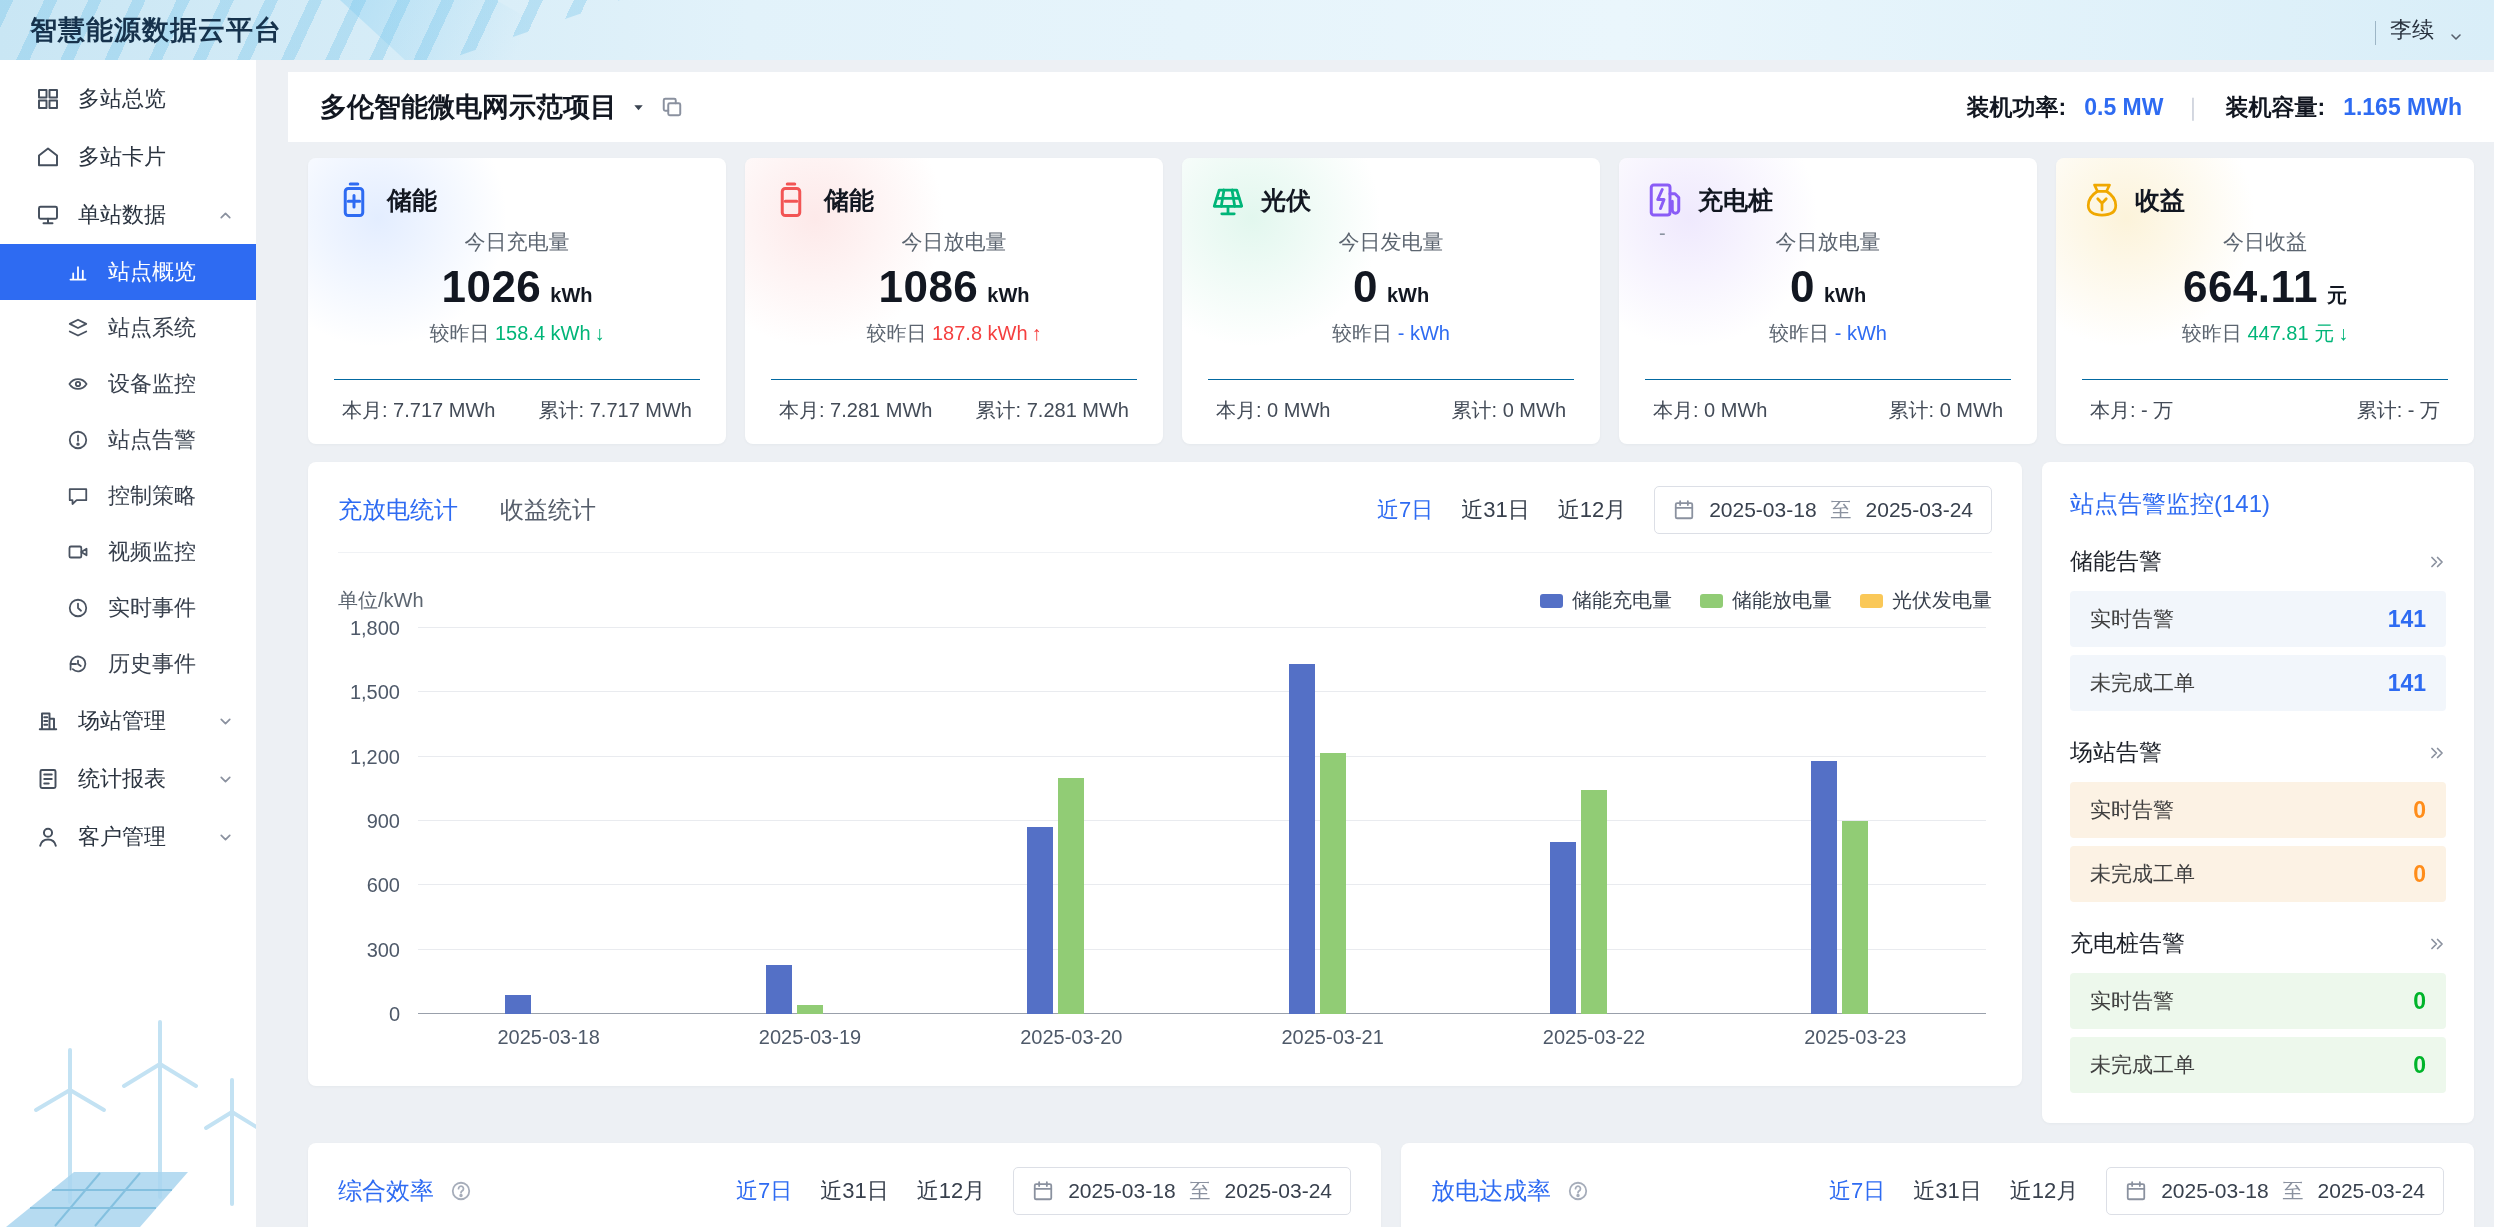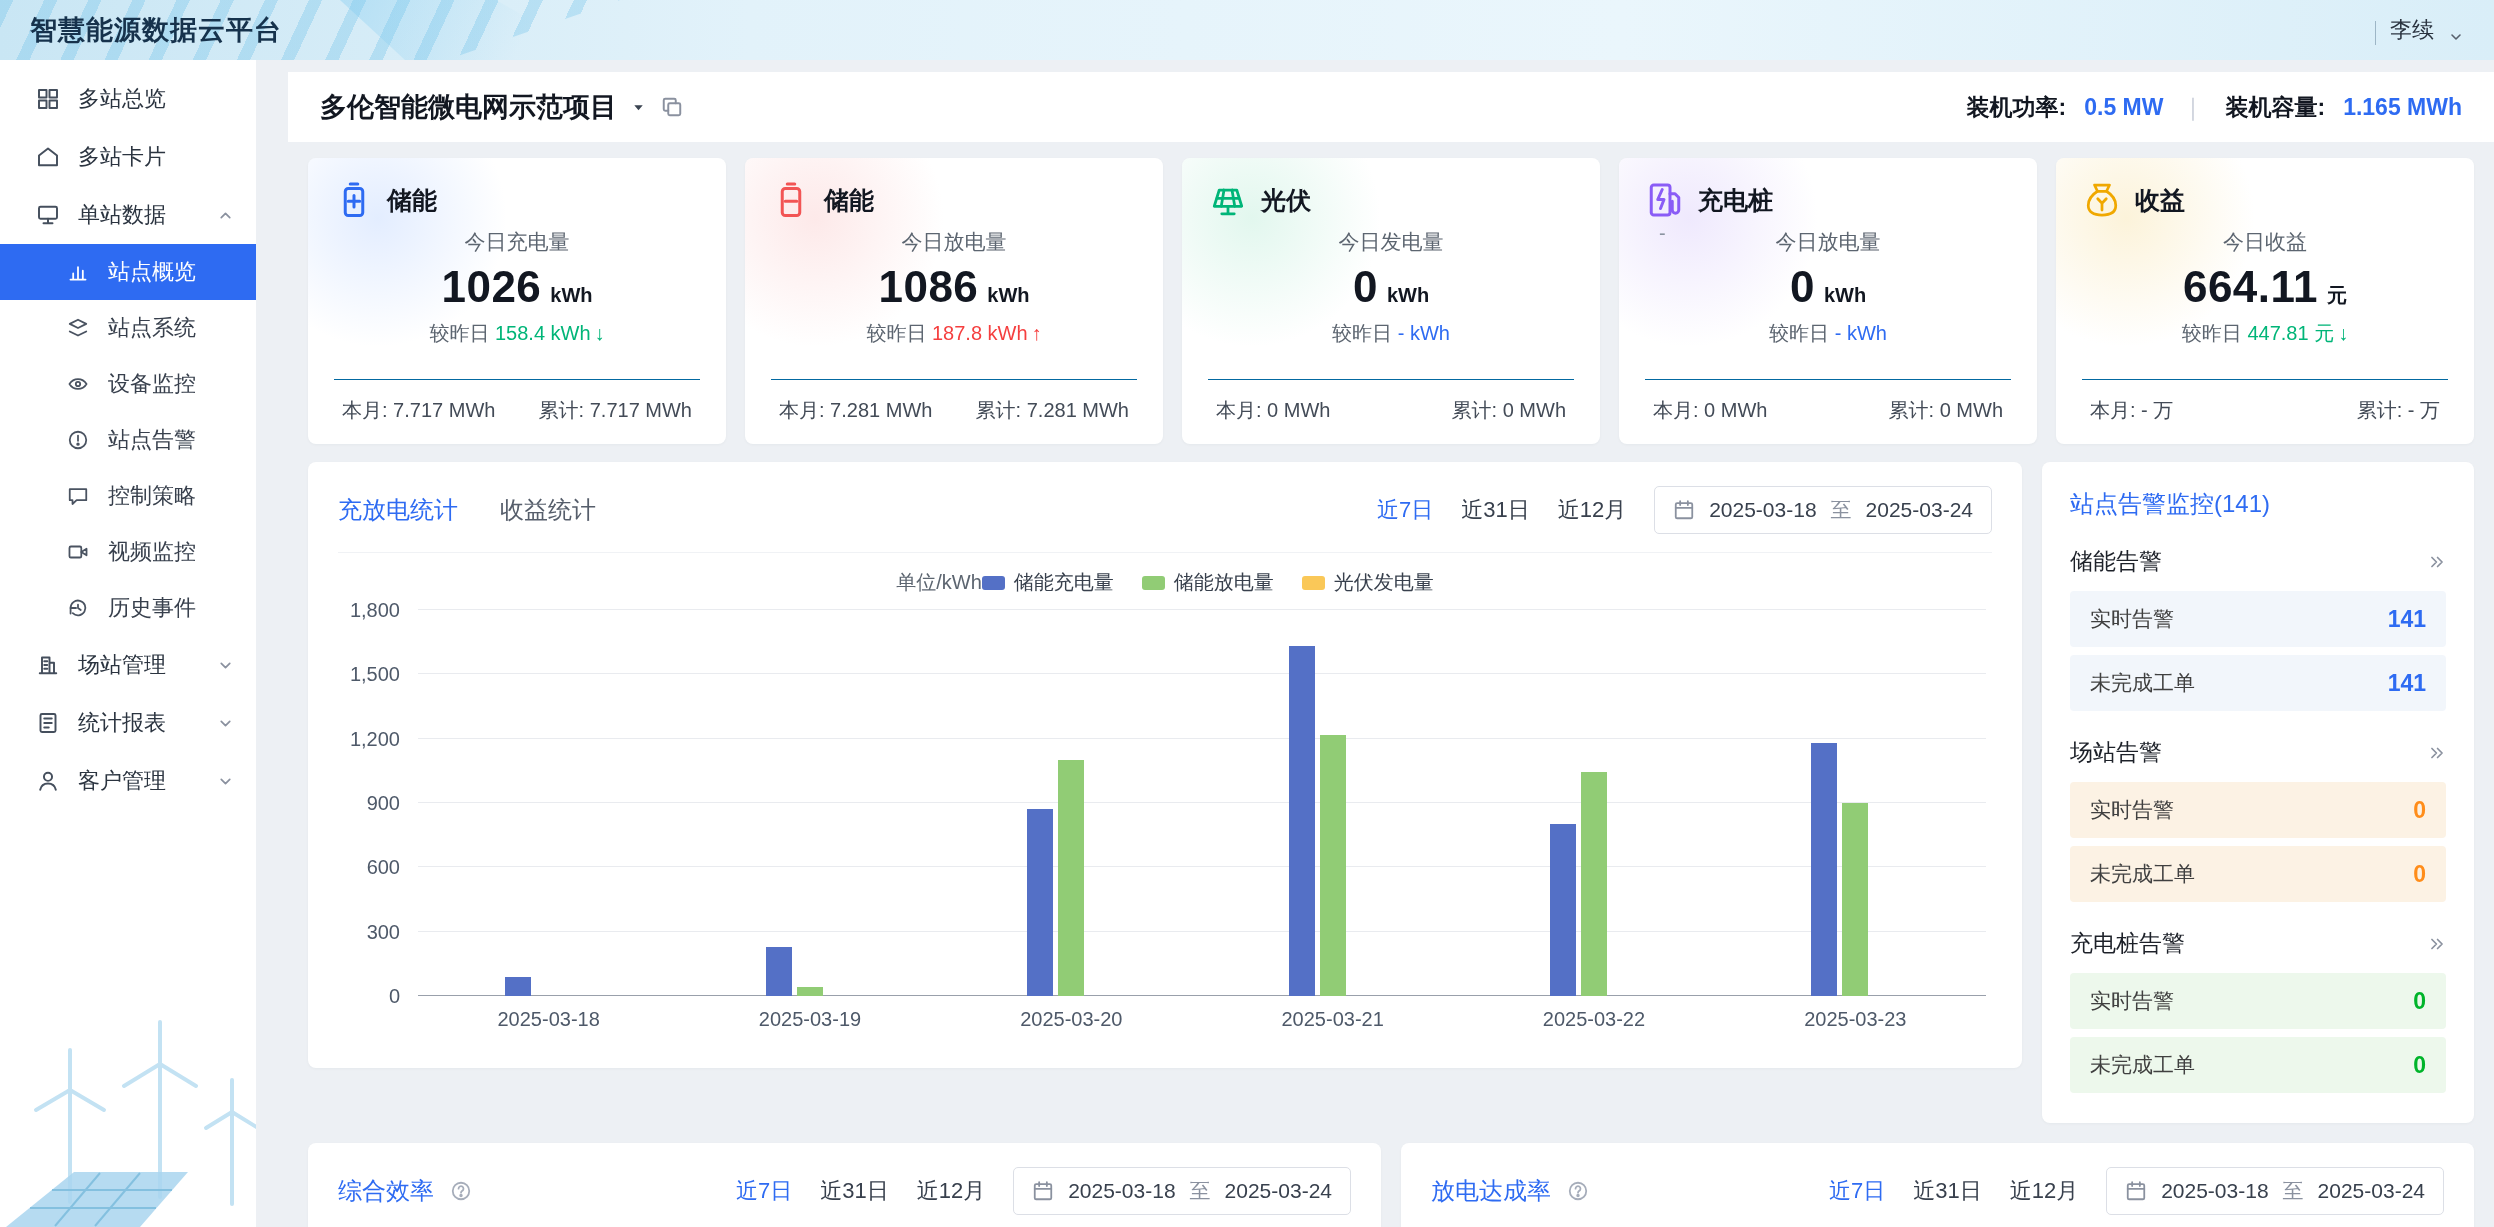--- a/index.html
+++ b/index.html
@@ -66,21 +66,21 @@
   .tab.active{color:var(--primary,#2e6bf2);font-weight:500}
   .q-icon{color:#a6adba;font-size:22px;display:inline-flex;margin-left:-26px;cursor:pointer}
   .controls{display:flex;align-items:center;gap:28px}
   .chips{display:flex;align-items:center;gap:28px}
   .chip{font-size:22px;color:#38404d;cursor:pointer}
   .chip.active{color:var(--primary,#2e6bf2)}
   .date-range{display:flex;align-items:center;gap:14px;border:1px solid #dcdfe6;border-radius:5px;height:48px;padding:0 18px;background:#fff;font-size:21px;color:#38404d;cursor:pointer}
   .date-range .cal{color:#8a919f;font-size:22px;display:inline-flex}
   .date-range .sep{color:#8a919f}
 
-  .chart-meta{display:flex;align-items:center;justify-content:center;margin-top:16px}
+  .chart-meta{display:flex;align-items:center;justify-content:space-between;margin-top:34px}
   .y-unit{font-size:20px;color:#5c6570}
   .legend{display:flex;align-items:center;gap:28px}
   .legend-item{display:flex;align-items:center;gap:9px;font-size:20px;color:#38404d;cursor:pointer}
   .swatch{width:23px;height:14px;border-radius:3px;display:inline-block}
 
   .chart-area{display:flex;height:432px;margin-top:14px}
   .y-axis{width:80px;position:relative;height:calc(100% - 46px)}
   .ytick{position:absolute;right:18px;transform:translateY(50%);font-size:20px;color:#4e5969}
   .plot-wrap{flex:1;position:relative}
   .grid{position:absolute;left:0;right:6px;top:0;bottom:46px}
@@ -203,20 +203,29 @@
         <span class="nav-label">控制策略</span>
       </div>
       <div class="nav-item sub">
         <span class="nav-icon">
           <svg viewBox="0 0 16 16" width="1em" height="1em" fill="none" stroke="currentColor" stroke-width="1.3" stroke-linecap="round" stroke-linejoin="round">
             <rect x="1.8" y="4" width="8.6" height="8" rx="1"></rect>
             <path d="M10.4 8l3.8-2.4v4.8z"></path>
           </svg>
         </span>
         <span class="nav-label">视频监控</span>
+      </div>
+      <div class="nav-item sub">
+        <span class="nav-icon">
+          <svg viewBox="0 0 16 16" width="1em" height="1em" fill="none" stroke="currentColor" stroke-width="1.3" stroke-linecap="round" stroke-linejoin="round">
+            <circle cx="8" cy="8" r="6"></circle>
+            <path d="M8 4.8V8l2.2 2"></path>
+          </svg>
+        </span>
+        <span class="nav-label">实时事件</span>
       </div>
       <div class="nav-item sub">
         <span class="nav-icon">
           <svg viewBox="0 0 16 16" width="1em" height="1em" fill="none" stroke="currentColor" stroke-width="1.3" stroke-linecap="round" stroke-linejoin="round">
             <path d="M2.6 8a5.4 5.4 0 1 1 1.6 3.8"></path>
             <path d="M2.6 12V8h4"></path>
             <path d="M8 5.6V8l2 1.5"></path>
           </svg>
         </span>
         <span class="nav-label">历史事件</span>

